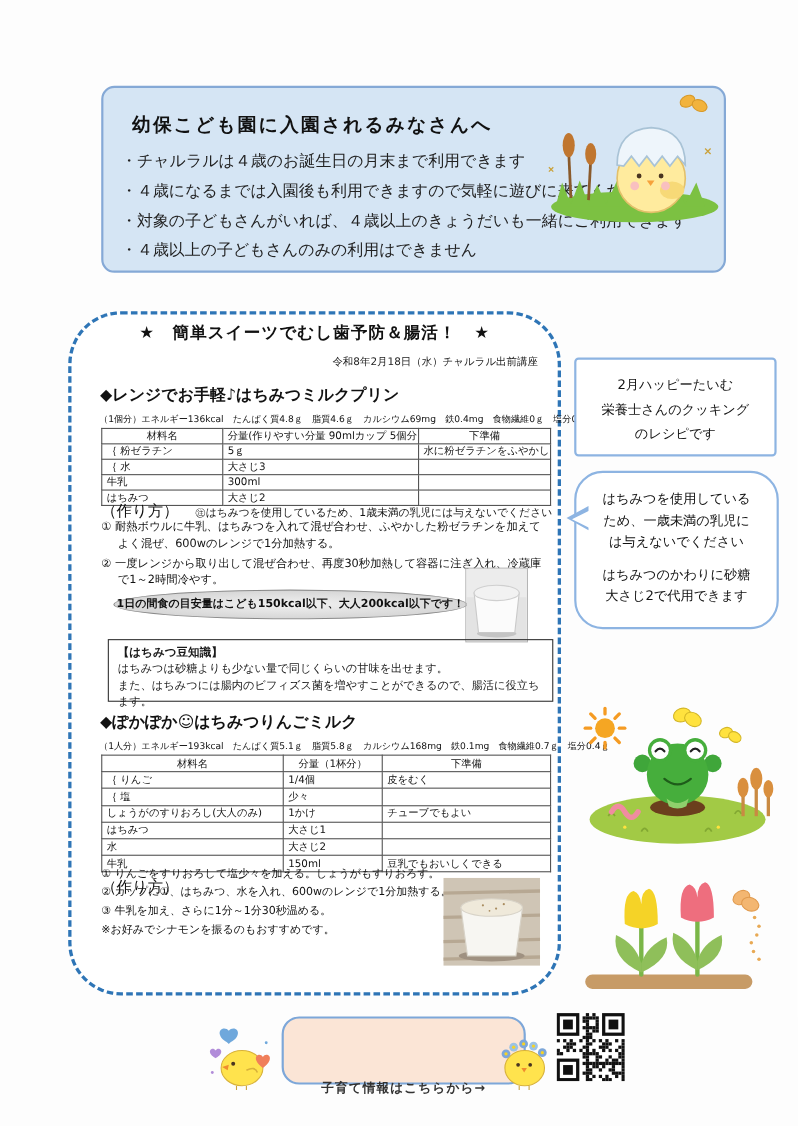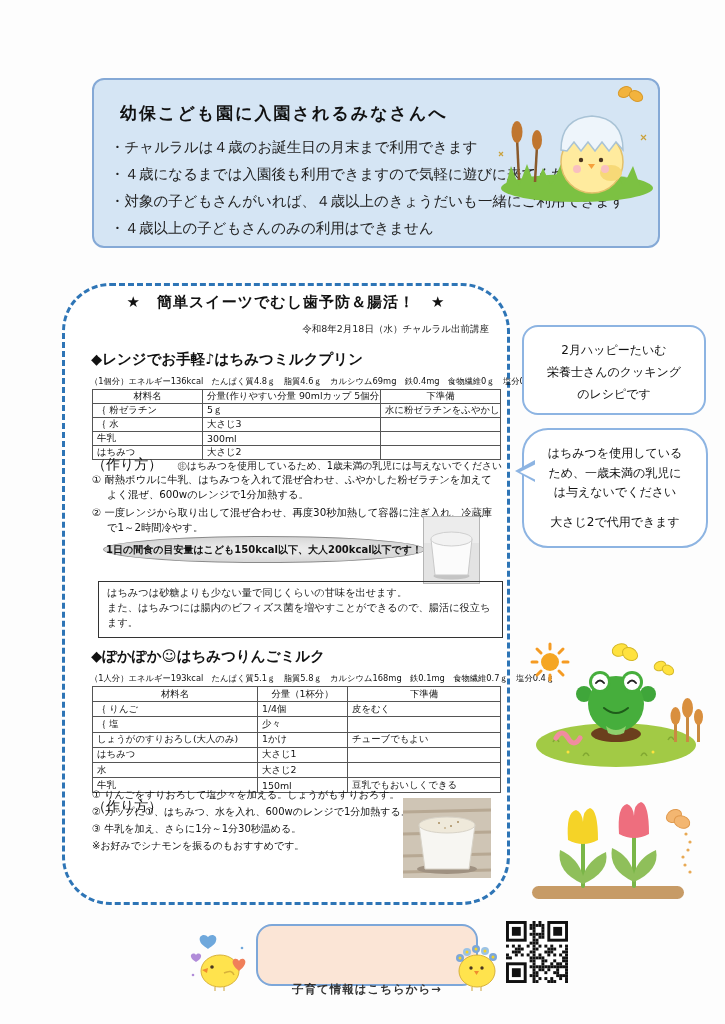--- a/index.html
+++ b/index.html
@@ -51,24 +51,24 @@
     border: 1px solid #b5b5b5; }
   .photo2 { position: absolute; left: 338px; top: 512px; width: 88px; height: 80px; }
 
   .honey-box { position: absolute; left: 33px; top: 295px; width: 405px; height: 57px;
     border: 1.5px solid #333; padding: 4px 8px; }
   .honey-box .hb-title { font-size: 10.5px; font-weight: bold; margin-bottom: 2px; }
   .honey-box .hb-line { font-size: 10.2px; line-height: 1.45; }
 
   
   .bubble1 { position: absolute; left: 522px; top: 325px; width: 184px; height: 90px;
-    background: #fff; border: 2px solid #8db4e2; border-radius: 16px;
+    background: #fff; border: 2px solid #8db4e2; border-radius: 4px;
     text-align: center; padding-top: 12px; }
   .bubble1 div { font-size: 12px; line-height: 22px; color: #111; }
-  .bubble2 { position: absolute; left: 522px; top: 428px; width: 186px; height: 120px;
+  .bubble2 { position: absolute; left: 522px; top: 428px; width: 186px; height: 144px;
     background: #fff; border: 2px solid #8db4e2; border-radius: 26px;
     text-align: center; padding-top: 14px; }
   .bubble2 div { font-size: 12px; line-height: 19.5px; color: #111; }
   .bubble2 .gap { height: 10px; }
   .bubble2::before { content: ""; position: absolute; left: -20px; top: 30px;
     border: 11px solid transparent; border-right: 20px solid #8db4e2; }
   .bubble2::after { content: ""; position: absolute; left: -12px; top: 34px;
     border: 8px solid transparent; border-right: 16px solid #fff; }
 
   .frog-illo { position: absolute; left: 528px; top: 640px; }
@@ -183,20 +183,21 @@
       <svg width="55" height="66" viewBox="0 0 55 66">
         <rect width="55" height="66" fill="#e3e3e3"></rect>
         <rect width="55" height="26" fill="#ececec"></rect>
         <ellipse cx="27.5" cy="59" rx="18" ry="3.5" fill="#c4c4c4"></ellipse>
         <path d="M7,22 L48,22 L44,58 L11,58 Z" fill="#fbfbfb" stroke="#c9c9c9"></path>
         <ellipse cx="27.5" cy="22" rx="20.5" ry="7" fill="#f2f2f2" stroke="#cfcfcf"></ellipse>
       </svg>
     </div>
 
     <div class="honey-box">
+      <div class="hb-title">【はちみつ豆知識】</div>
       <div class="hb-line">はちみつは砂糖よりも少ない量で同じくらいの甘味を出せます。</div>
       <div class="hb-line">また、はちみつには腸内のビフィズス菌を増やすことができるので、腸活に役立ちます。</div>
     </div>
 
     <div class="r-title" style="top:361px">◆ぽかぽか☺はちみつりんごミルク</div>
     <div class="r-nutrition" style="top:387px">（1人分）エネルギー193kcal　たんぱく質5.1ｇ　脂質5.8ｇ　カルシウム168mg　鉄0.1mg　食物繊維0.7ｇ　塩分0.4ｇ</div>
 
     <table class="ing" id="table2">
       <colgroup>
           <col style="width:165px">
@@ -278,20 +279,21 @@
     <div>2月ハッピーたいむ</div>
     <div>栄養士さんのクッキング</div>
     <div>のレシピです</div>
   </div>
 
   <div class="bubble2">
     <div>はちみつを使用している</div>
     <div>ため、一歳未満の乳児に</div>
     <div>は与えないでください</div>
     <div class="gap"></div>
+    <div>はちみつのかわりに砂糖</div>
     <div>大さじ2で代用できます</div>
   </div>
 
   <div class="frog-illo">
     <svg width="178" height="132" viewBox="0 0 178 132">
       <g stroke="#f59b23" stroke-width="3" stroke-linecap="round">
         <line x1="22" y1="4" x2="22" y2="9"></line>
           <line x1="22" y1="35" x2="22" y2="40"></line>
         <line x1="4" y1="22" x2="9" y2="22"></line>
           <line x1="35" y1="22" x2="40" y2="22"></line>

